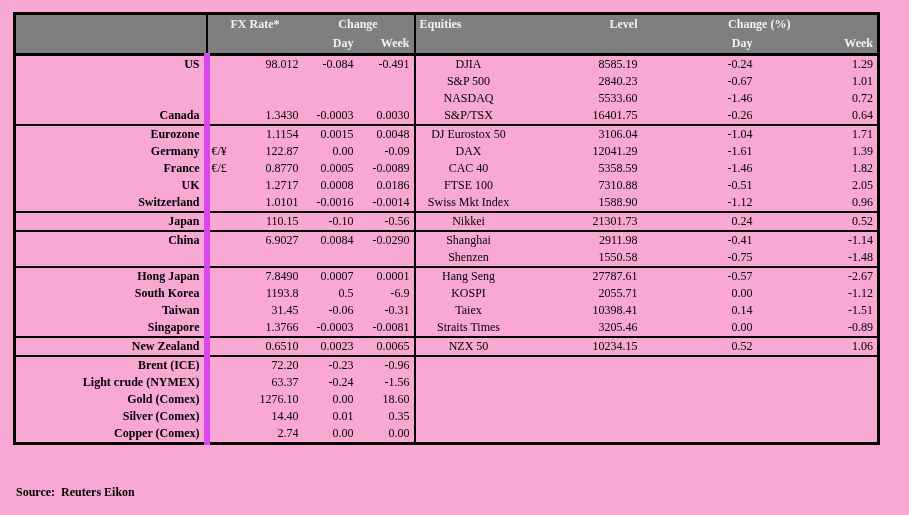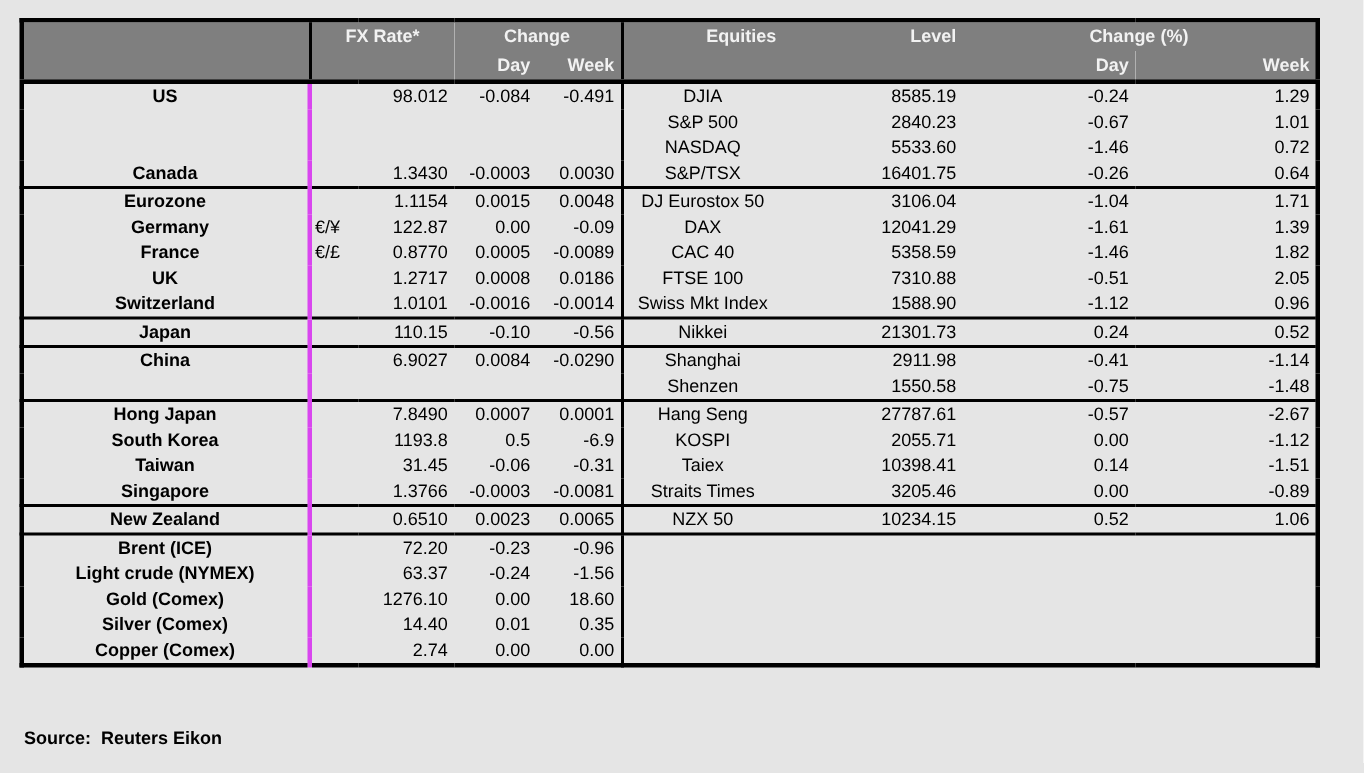--- a/index.html
+++ b/index.html
@@ -1,20 +1,20 @@
 <!DOCTYPE html>
 <html><head>
 <meta charset="utf-8">
 <style>
   html,body{margin:0;padding:0;background:#ffffff;}
   .page{
     position:relative;
     width:909px;height:515px;
-    background:#e5e5e5;
-    font-family:Liberation Sans, sans-serif;
+    background:#f9a8d4;
+    font-family:Liberation Serif, serif;
     color:#000;
     overflow:hidden;
   }
   table.markets{
     position:absolute;left:13px;top:12px;
     border-collapse:collapse;
     table-layout:fixed;
     border:3px solid #000;
   }
   th,td{
@@ -28,23 +28,23 @@
   thead th{
     background:#7f7f7f;
     color:#f2f2f2;
     font-weight:bold;
     height:19px;
     line-height:19px;
     text-align:center;
   }
   thead tr.hdr2 th{border-bottom:3px solid #000;}
   .vr{border-right:2px solid #000;}
-  .hdr-left{text-align:right;}
+  .hdr-left{text-align:left;}
   .hdr-right{text-align:right;}
-  td.label{font-weight:bold;text-align:center;border-right:3px solid #d946ef;padding-left:3px;}
+  td.label{font-weight:bold;text-align:right;border-right:6px solid #d946ef;padding-left:3px;}
   td.sym{text-align:left;padding-left:2px;}
   td.num{text-align:right;}
   td.lastfx{border-right:2px solid #000;}
   td.eqname{text-align:center;}
   tr.divider td{border-bottom:2px solid #000;}
   .footer{
     position:absolute;left:16px;top:447px;
     font-size:12px;font-weight:bold;
     line-height:18px;
     white-space:pre-wrap;

